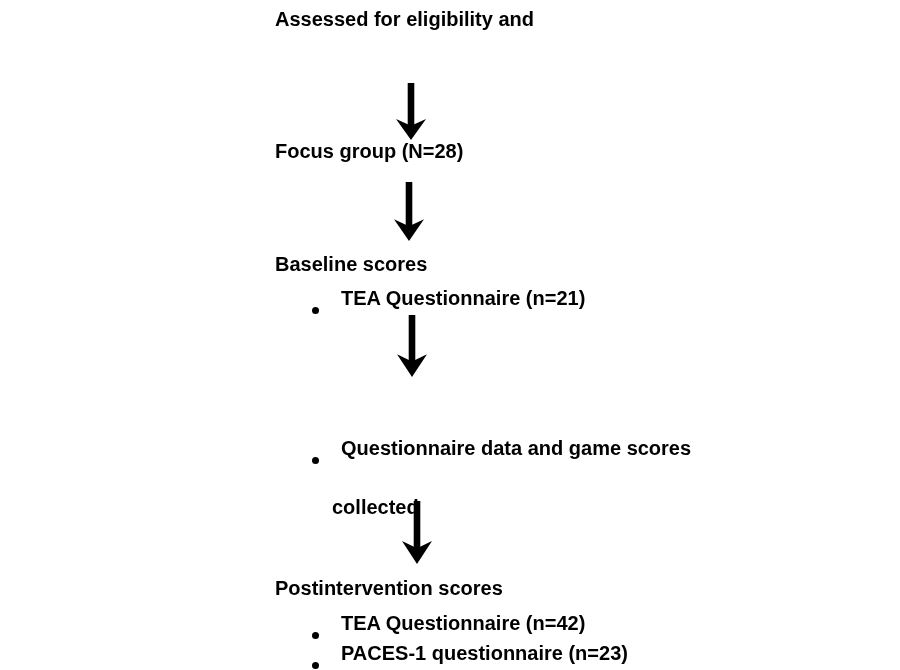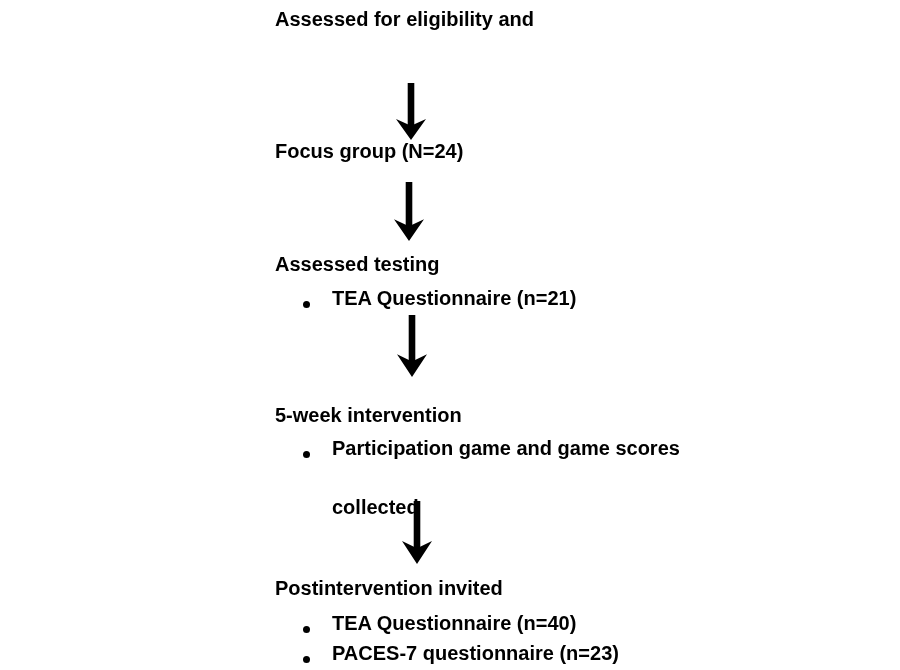--- a/index.html
+++ b/index.html
@@ -20,23 +20,23 @@
     margin-left: 12px;
   }
   .line {
     position: absolute;
     left: 263px;
     line-height: 31px;
     white-space: nowrap;
   }
   .bullet-row {
     position: absolute;
-    left: 291px;
+    left: 300px;
     display: flex;
-    align-items: center;
+    align-items: flex-end;
     line-height: 31px;
     white-space: nowrap;
   }
   .bullet-dot {
     flex: 0 0 auto;
     width: 7px;
     height: 7px;
     margin-top: 12px;
     margin-right: 22px;
     border-radius: 50%;
@@ -58,53 +58,52 @@
 
 <div class="canvas">
 
   <div class="line" style="top:4px">Assessed for eligibility and</div>
 
   <svg class="arrow" style="left:382px; top:83px" width="34" height="57" viewBox="0 0 34 60" preserveAspectRatio="none">
     <rect x="13.7" y="0" width="6.6" height="46" fill="currentColor"></rect>
     <polygon points="2,38 17,45 32,38 17,60" fill="currentColor"></polygon>
   </svg>
 
-  <div class="line" style="top:136px">Focus group (N=24)</div>
+  <div class="line" style="top:136px">Focus group (N=28)</div>
 
   <svg class="arrow" style="left:380px; top:182px" width="34" height="59" viewBox="0 0 34 60" preserveAspectRatio="none">
     <rect x="13.7" y="0" width="6.6" height="46" fill="currentColor"></rect>
     <polygon points="2,38 17,45 32,38 17,60" fill="currentColor"></polygon>
   </svg>
 
-  <div class="line" style="top:249px">Assessed testing</div>
+  <div class="line" style="top:249px">Baseline scores</div>
   <div class="bullet-row" style="top:283px">
     <span class="bullet-dot"></span>
     <span>TEA Questionnaire (n=21)</span>
   </div>
 
   <svg class="arrow" style="left:383px; top:315px" width="34" height="62" viewBox="0 0 34 60" preserveAspectRatio="none">
     <rect x="13.7" y="0" width="6.6" height="46" fill="currentColor"></rect>
     <polygon points="2,38 17,45 32,38 17,60" fill="currentColor"></polygon>
   </svg>
 
-  <div class="line" style="top:400px">5-week intervention</div>
   <div class="bullet-row" style="top:433px">
     <span class="bullet-dot"></span>
-    <span>Participation game and game scores</span>
+    <span>Questionnaire data and game scores</span>
   </div>
   <div class="bullet-cont" style="top:492px">collected</div>
 
   <svg class="arrow" style="left:388px; top:501px" width="34" height="63" viewBox="0 0 34 60" preserveAspectRatio="none">
     <rect x="13.7" y="0" width="6.6" height="46" fill="currentColor"></rect>
     <polygon points="2,38 17,45 32,38 17,60" fill="currentColor"></polygon>
   </svg>
 
-  <div class="line" style="top:573px">Postintervention invited</div>
+  <div class="line" style="top:573px">Postintervention scores</div>
   <div class="bullet-row" style="top:608px">
     <span class="bullet-dot"></span>
-    <span>TEA Questionnaire (n=40)</span>
+    <span>TEA Questionnaire (n=42)</span>
   </div>
   <div class="bullet-row" style="top:638px">
     <span class="bullet-dot"></span>
-    <span>PACES-7 questionnaire (n=23)</span>
+    <span>PACES-1 questionnaire (n=23)</span>
   </div>
 
 </div>
 
 </body></html>

